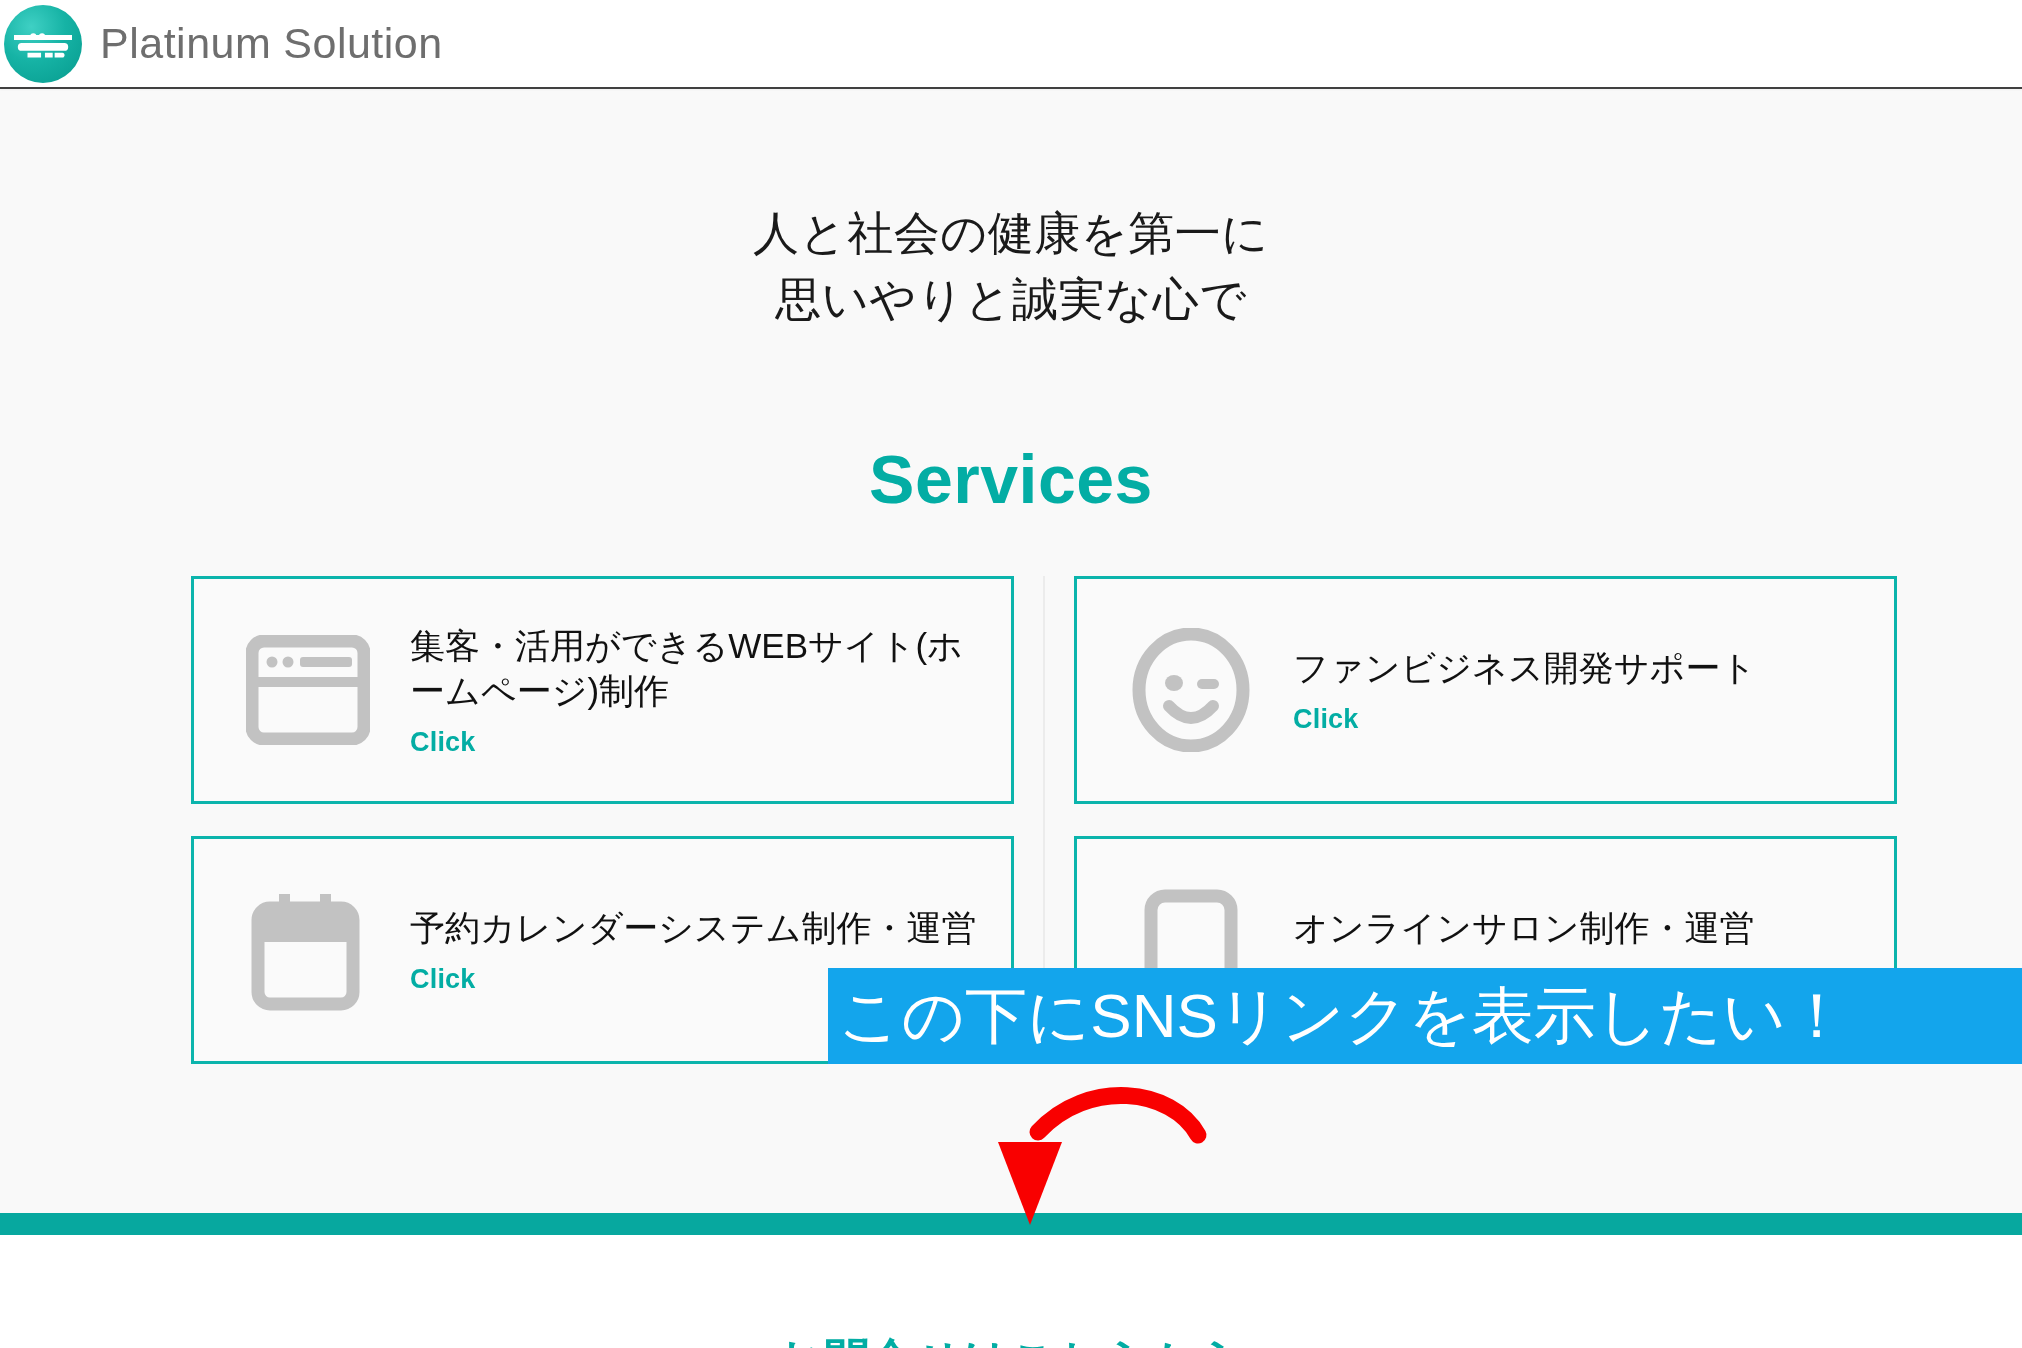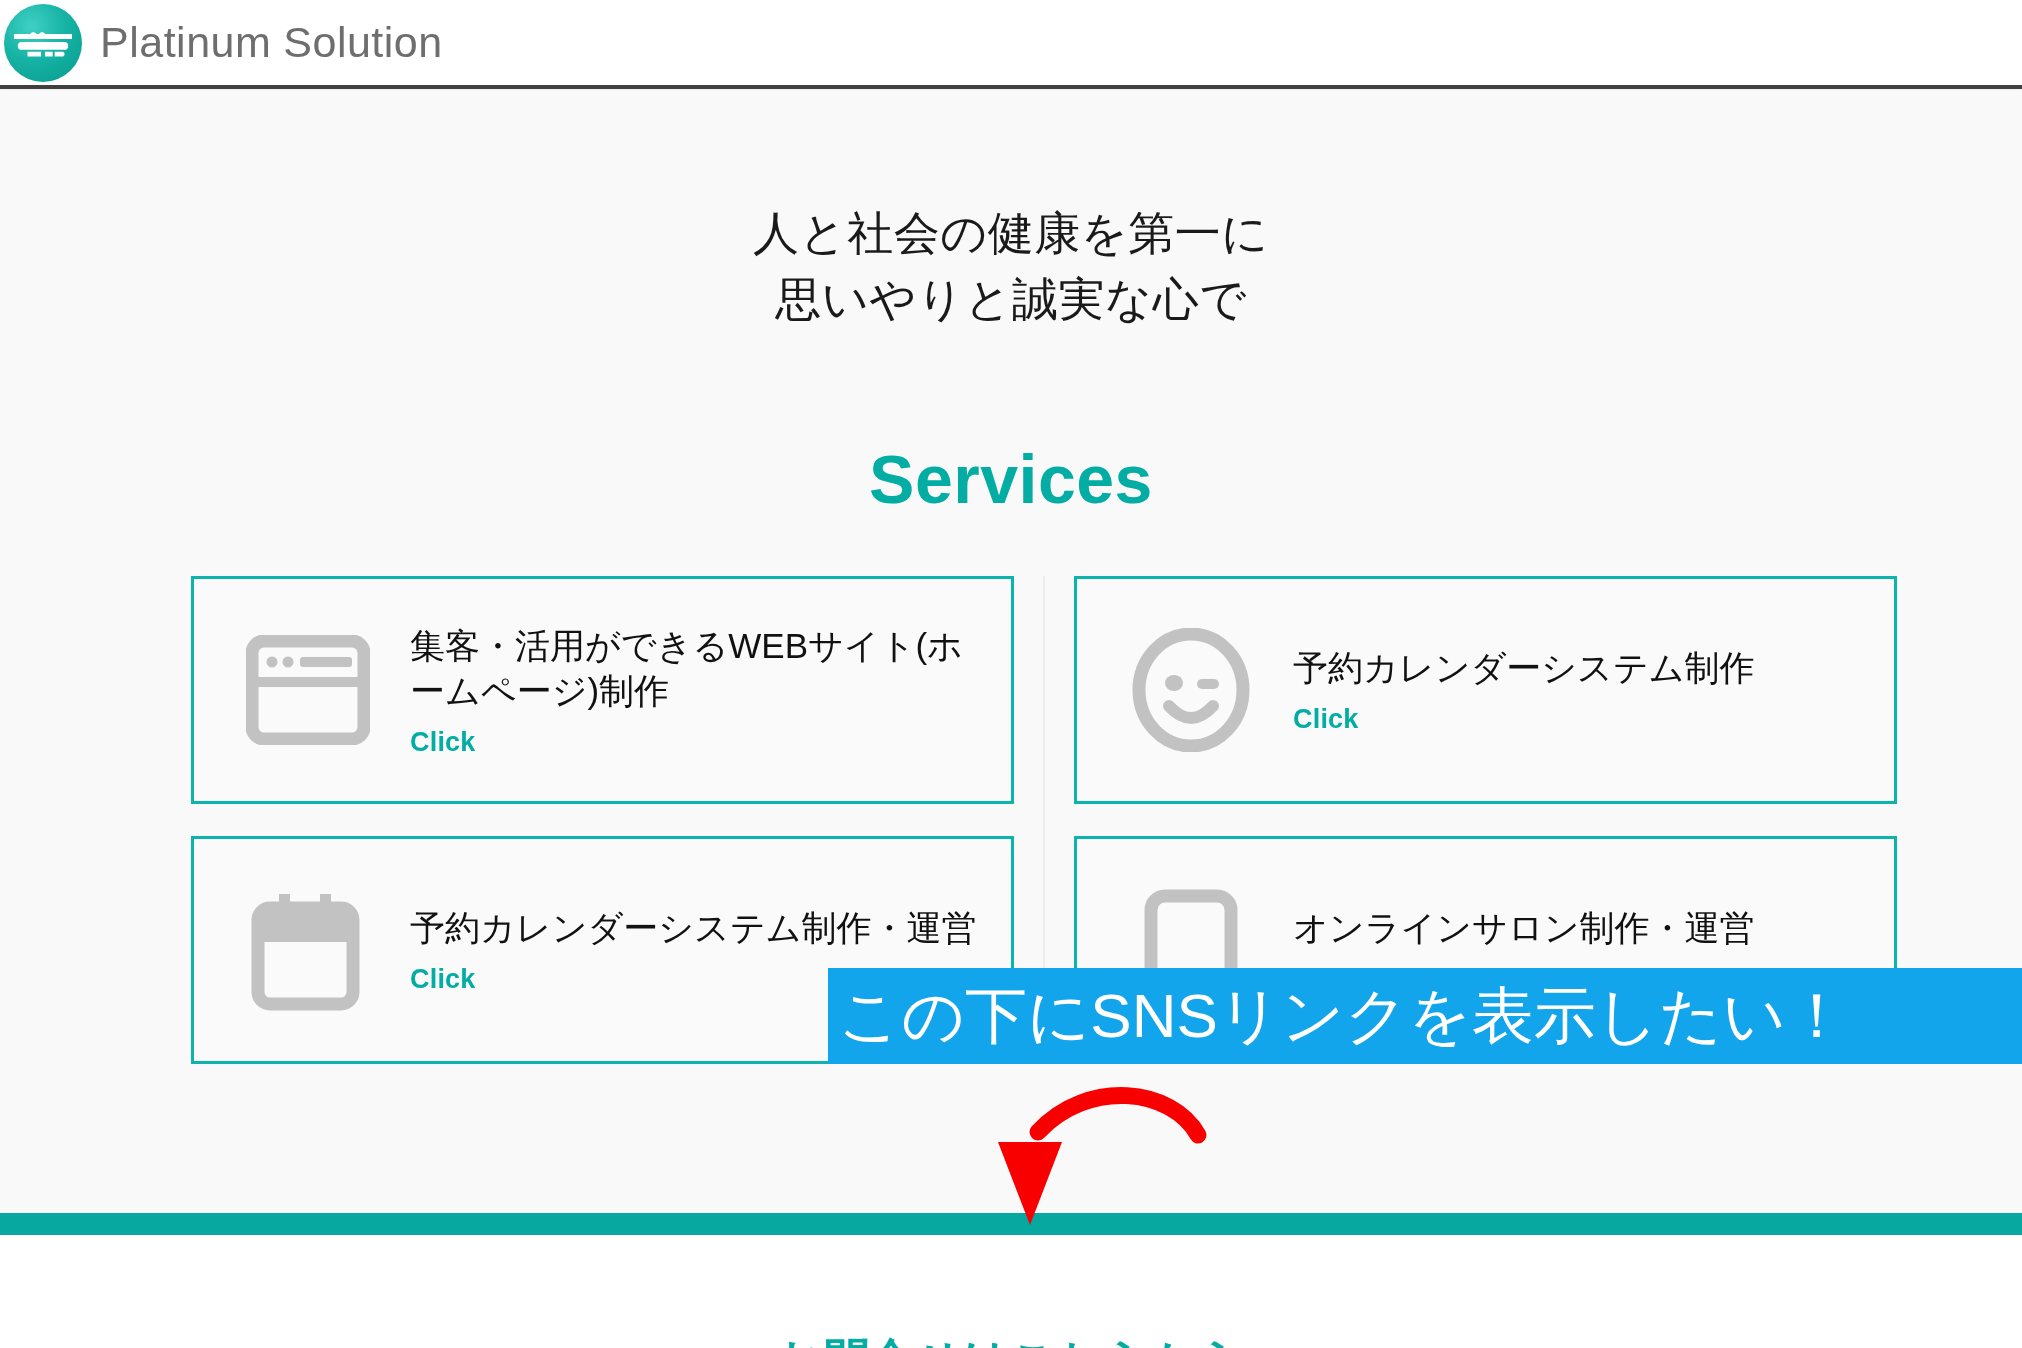--- a/index.html
+++ b/index.html
@@ -15,21 +15,21 @@
     width:2022px; height:1348px;
     background:#f9f9f9;
     overflow:hidden;
   }
 
   
   .site-header {
     position:absolute; top:0; left:0;
     width:2022px; height:89px;
     background:#ffffff;
-    border-bottom:4px solid #404040;
+    border-bottom:2px solid #404040;
     box-shadow:0 1px 2px rgba(0,0,0,0.04);
     display:flex; align-items:center;
     z-index:5;
   }
   .brand {
     display:flex; align-items:center;
     padding-left:4px;
     gap:18px;
   }
   .logo-mark {
@@ -277,21 +277,21 @@
     <div class="card c2">
       <div class="card-icon">
         <svg width="124" height="124" viewBox="0 0 124 124" xmlns="http://www.w3.org/2000/svg" aria-hidden="true">
           <ellipse cx="62" cy="62" rx="52" ry="56" fill="none" stroke="#c2c2c2" stroke-width="13"></ellipse>
           <ellipse cx="45" cy="55" rx="9" ry="8" fill="#c2c2c2"></ellipse>
           <rect x="68" y="51" width="22" height="10" rx="5" fill="#c2c2c2"></rect>
           <path d="M40 78 q22 24 44 0" fill="none" stroke="#c2c2c2" stroke-width="12" stroke-linecap="round"></path>
         </svg>
       </div>
       <div class="card-body">
-        <div class="card-title">予約カレンダーシステム制作</div>
+        <div class="card-title">ファンビジネス開発サポート</div>
         <div class="card-click">Click</div>
       </div>
     </div>
 
     <div class="card c3">
       <div class="card-icon">
         <svg width="124" height="124" viewBox="0 0 124 124" xmlns="http://www.w3.org/2000/svg" aria-hidden="true">
           <rect x="33" y="6" width="11" height="24" fill="#c2c2c2"></rect>
           <rect x="74" y="6" width="11" height="24" fill="#c2c2c2"></rect>
           <rect x="12" y="20" width="95" height="96" rx="12" ry="12" fill="none" stroke="#c2c2c2" stroke-width="13"></rect>

